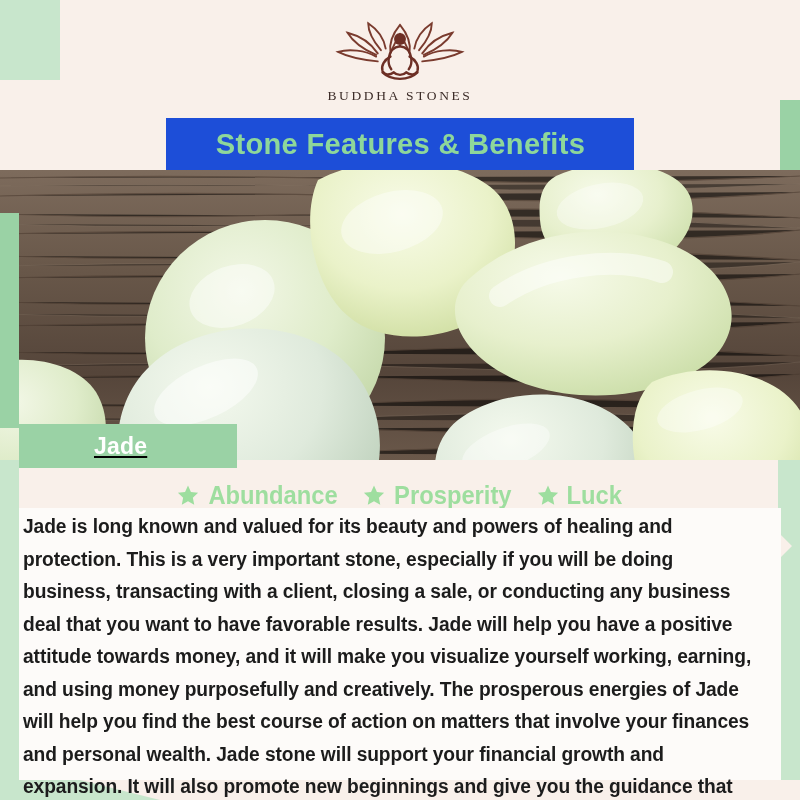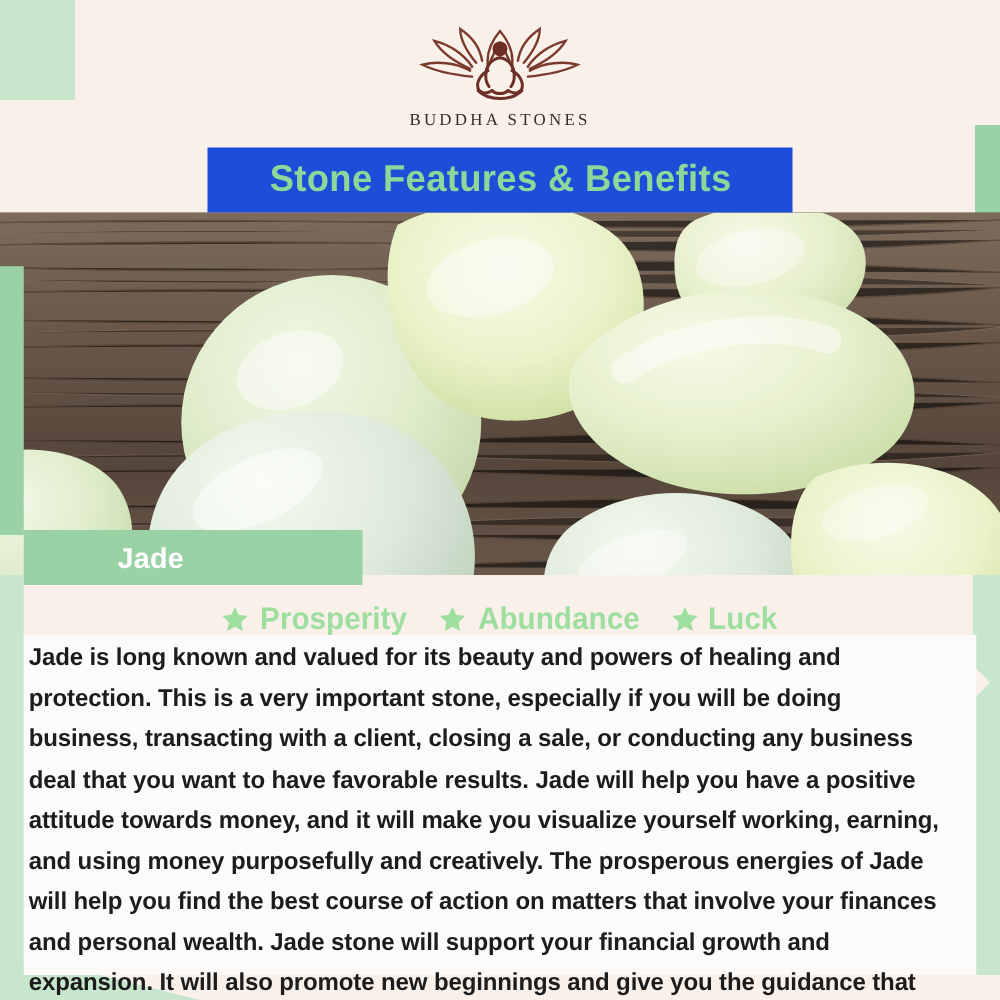--- a/index.html
+++ b/index.html
@@ -113,24 +113,24 @@
     overflow:hidden;
     z-index:3;
     background:#6a5a4e;
   }
   .photo svg { display:block; width:800px; height:290px; }
 
   
   .jade-band {
     position:absolute;
     left:19px; top:424px;
-    width:271px; height:44px;
+    width:218px; height:44px;
     background:#9ad2a5;
     z-index:7;
-    display:flex; align-items:center;
+    display:flex; align-items:center;text-decoration:underline;
   }
   .jade-text {
     color:#ffffff;
     font-weight:bold;
     font-size:23px;
     margin-left:75px;
     letter-spacing:0.2px;
   }
 
   
@@ -316,27 +316,27 @@
 
   <div class="jade-band">
     <div class="jade-text">Jade</div>
   </div>
 
   <div class="benefits">
     <div class="benefit">
       <svg class="star" viewBox="0 0 24 24">
         <polygon points="12,1.5 15.2,8.6 23,9.6 17.3,15 18.8,22.6 12,18.9 5.2,22.6 6.7,15 1,9.6 8.8,8.6" fill="#9ede9f"></polygon>
       </svg>
-      <span class="benefit-label">Prosperity</span>
+      <span class="benefit-label">Abundance</span>
     </div>
     <div class="benefit">
       <svg class="star" viewBox="0 0 24 24">
         <polygon points="12,1.5 15.2,8.6 23,9.6 17.3,15 18.8,22.6 12,18.9 5.2,22.6 6.7,15 1,9.6 8.8,8.6" fill="#9ede9f"></polygon>
       </svg>
-      <span class="benefit-label">Abundance</span>
+      <span class="benefit-label">Prosperity</span>
     </div>
     <div class="benefit">
       <svg class="star" viewBox="0 0 24 24">
         <polygon points="12,1.5 15.2,8.6 23,9.6 17.3,15 18.8,22.6 12,18.9 5.2,22.6 6.7,15 1,9.6 8.8,8.6" fill="#9ede9f"></polygon>
       </svg>
       <span class="benefit-label">Luck</span>
     </div>
   </div>
 
   <div class="text-panel">

